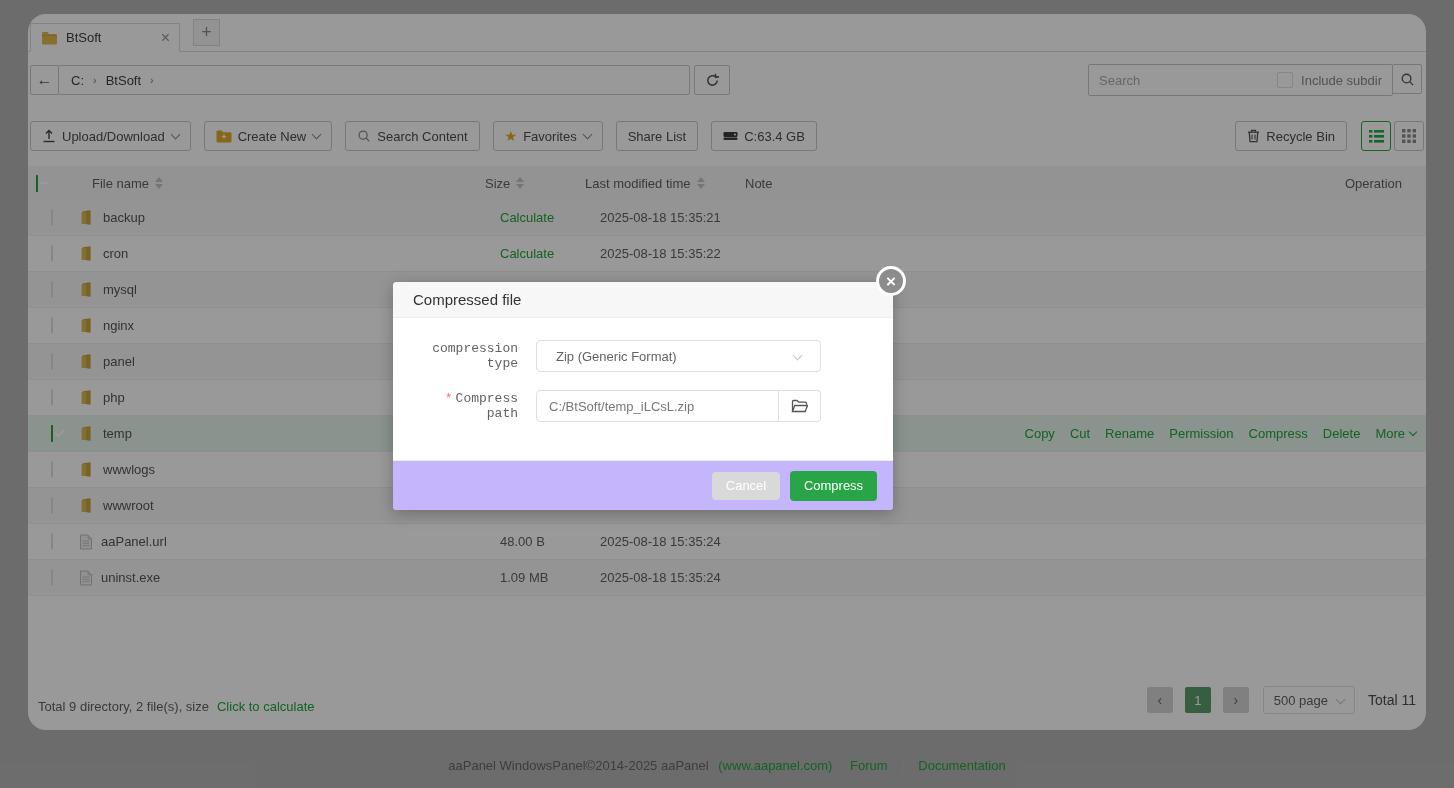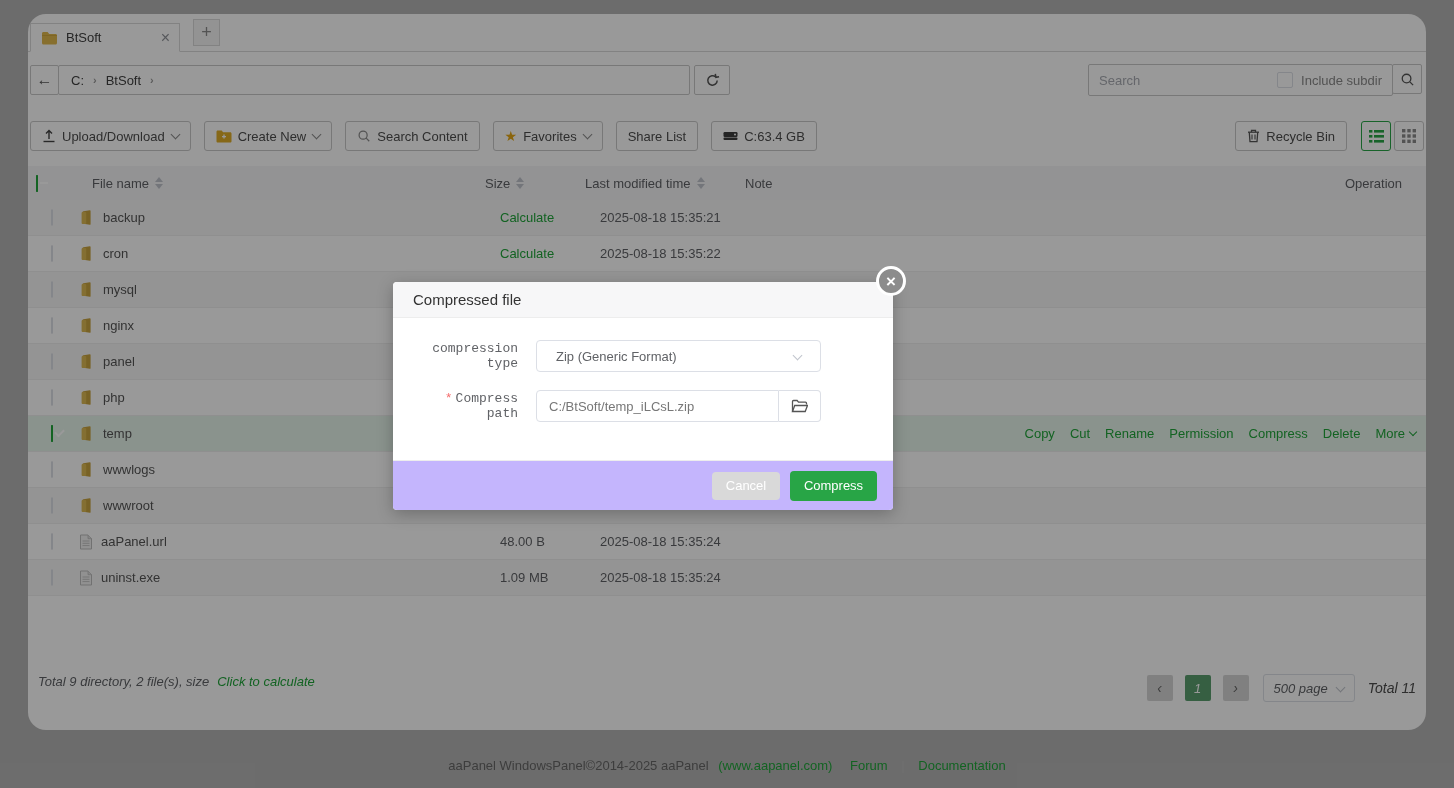--- a/index.html
+++ b/index.html
@@ -92,21 +92,21 @@
   .cb-green.chk::after { content:""; position:absolute; left:3px; top:3px; width:7px; height:4px;
     border-left:2px solid #fff; border-bottom:2px solid #fff; transform:rotate(-45deg); }
   .glink { color:#20a53a; cursor:pointer; text-decoration:none; }
   .note-frag { margin-left:72px; color:#606266; }
   .ops { display:inline-flex; align-items:center; }
   .ops a { color:#20a53a; margin-left:15px; cursor:pointer; white-space:nowrap; display:inline-flex; align-items:center; }
   .ops .chev { border-color:#20a53a; width:6px; height:6px; margin-left:5px; margin-top:-3px; }
 
   
   .statusbar { position:absolute; left:0; bottom:16px; width:100%; height:40px;
-    display:flex; align-items:flex-start; padding:0 10px;font-style:italic; }
+    display:flex; align-items:flex-end; padding:0 10px; }
   .pager { display:flex; align-items:center; }
   .pgbtn { width:26px; height:26px; background:#d6d6d6; border-radius:2px; color:#666;
     display:flex; align-items:center; justify-content:center; font-size:14px; cursor:pointer; }
   .pgcur { width:26px; height:26px; background:#5b9e6f; border-radius:2px; color:#fff;
     display:flex; align-items:center; justify-content:center; margin:0 12px; cursor:pointer; }
   .pgsize { height:28px; border:1px solid #dcdfe6; border-radius:3px; background:#fff;
     display:flex; align-items:center; padding:0 10px; margin-left:14px; color:#606266; cursor:pointer; }
   .pgsize .chev { margin-top:-2px; border-color:#c0c4cc; }
   .pgtotal { margin-left:13px; color:#4d4d4d; font-size:14px; }
 

